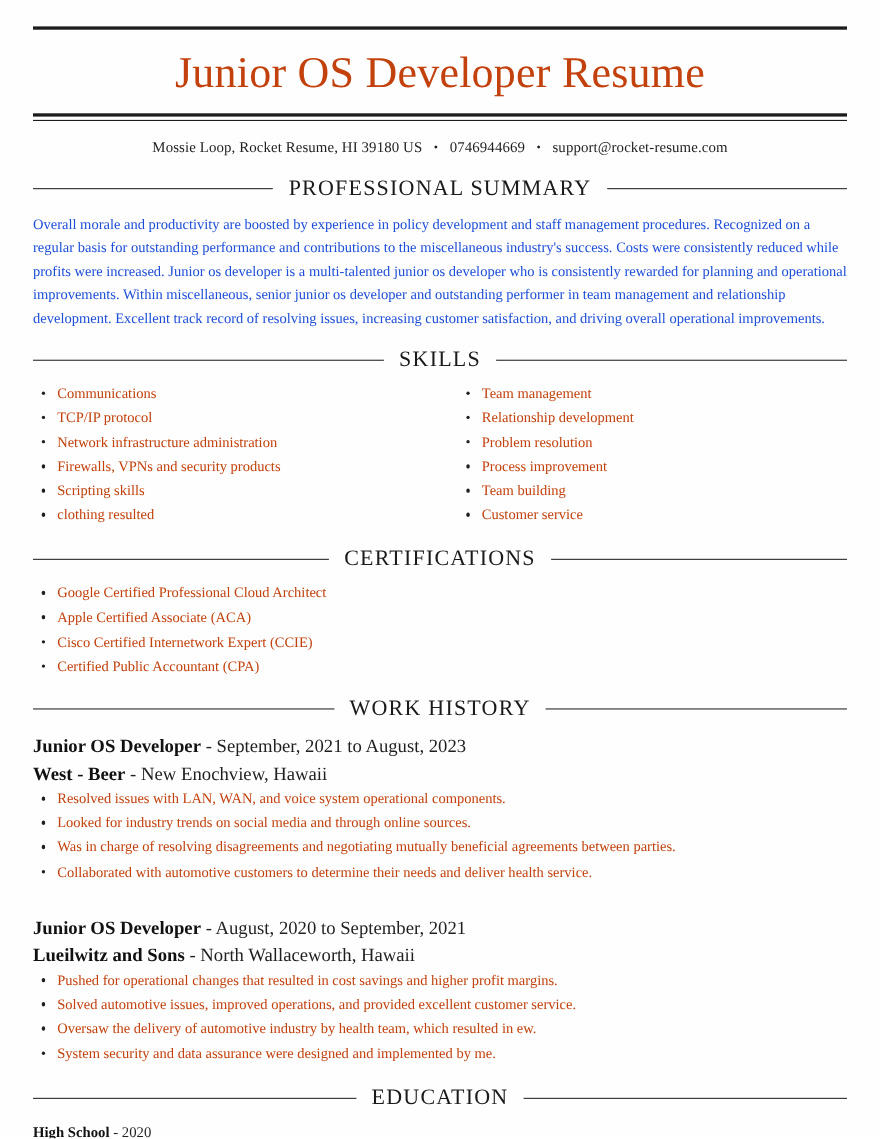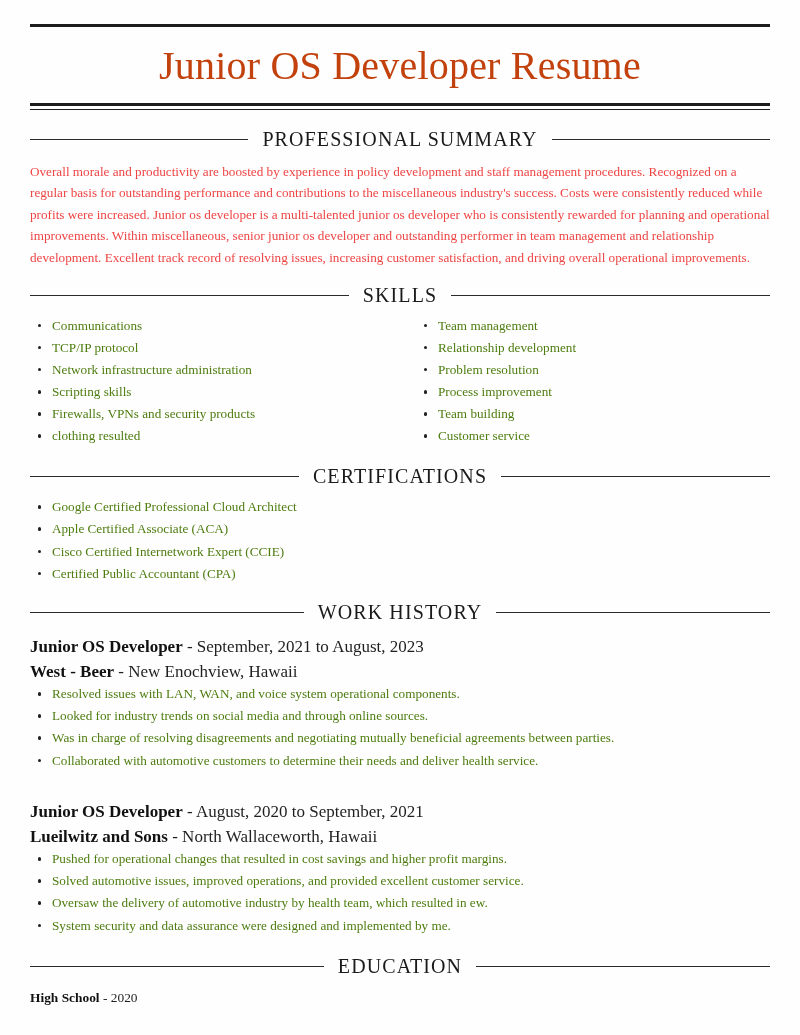--- a/index.html
+++ b/index.html
@@ -83,37 +83,37 @@
     color: #1a1a1a;
     white-space: nowrap;
     font-weight: 400;
   }
 
   
   .summary {
     font-size: 13.2px;
     line-height: 1.62;
     text-align: left;
-    color: #ef4444;
+    color: #1d4ed8;
     margin: 0;
   }
 
   
   ul.bullets {
     list-style: none;
     margin: 0;
     padding: 0;
   }
   ul.bullets li {
     position: relative;
     padding-left: 22px;
     font-size: 13.2px;
     line-height: 1.37;
     margin-bottom: 4px;
-    color: #4d7c0f;
+    color: #c2410c;
   }
   ul.bullets li::before {
     content: "";
     position: absolute;
     left: 8px;
     top: 7px;
     width: 3.4px;
     height: 3.4px;
     border-radius: 50%;
     background: #1f1f1f;
@@ -168,20 +168,27 @@
 
 <div class="page">
 
   <div>
     <div class="header-rule-top"></div>
 
     <h1 class="resume-title">Junior OS Developer Resume</h1>
 
     <div class="header-rule-bottom"></div>
 
+    <div class="contact-line">
+      <span>Mossie Loop, Rocket Resume, HI 39180 US</span>
+      <span class="contact-sep">•</span>
+      <span>0746944669</span>
+      <span class="contact-sep">•</span>
+      <span>support@rocket-resume.com</span>
+    </div>
   </div>
 
   <div class="section">
     <div class="section-head">
       <span class="rule"></span>
       <span class="label">PROFESSIONAL SUMMARY</span>
       <span class="rule"></span>
     </div>
     <p class="summary">Overall morale and productivity are boosted by experience in policy development and staff management procedures. Recognized on a regular basis for outstanding performance and contributions to the miscellaneous industry's success. Costs were consistently reduced while profits were increased. Junior os developer is a multi-talented junior os developer who is consistently rewarded for planning and operational improvements. Within miscellaneous, senior junior os developer and outstanding performer in team management and relationship development. Excellent track record of resolving issues, increasing customer satisfaction, and driving overall operational improvements.</p>
   </div>
@@ -191,22 +198,22 @@
       <span class="rule"></span>
       <span class="label">SKILLS</span>
       <span class="rule"></span>
     </div>
     <div class="two-col">
       <div class="col left">
         <ul class="bullets">
           <li>Communications</li>
           <li>TCP/IP protocol</li>
           <li>Network infrastructure administration</li>
+          <li>Firewalls, VPNs and security products</li>
           <li>Scripting skills</li>
-          <li>Firewalls, VPNs and security products</li>
           <li>clothing resulted</li>
         </ul>
       </div>
       <div class="col right">
         <ul class="bullets">
           <li>Team management</li>
           <li>Relationship development</li>
           <li>Problem resolution</li>
           <li>Process improvement</li>
           <li>Team building</li>

